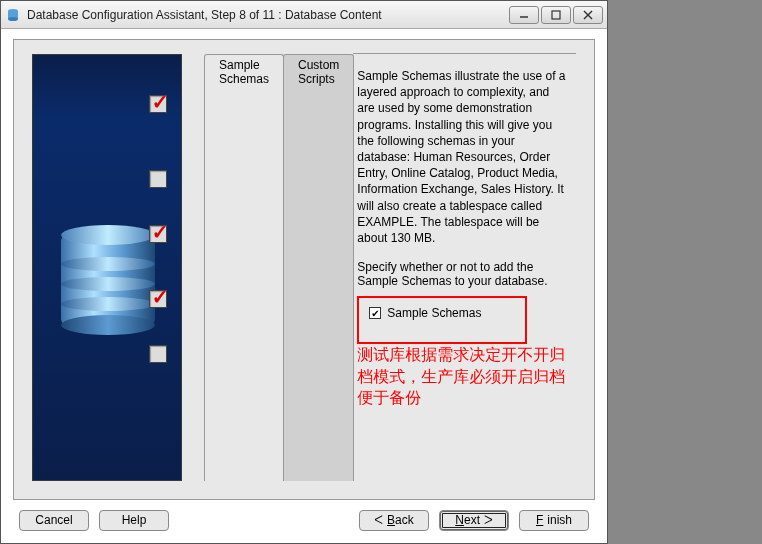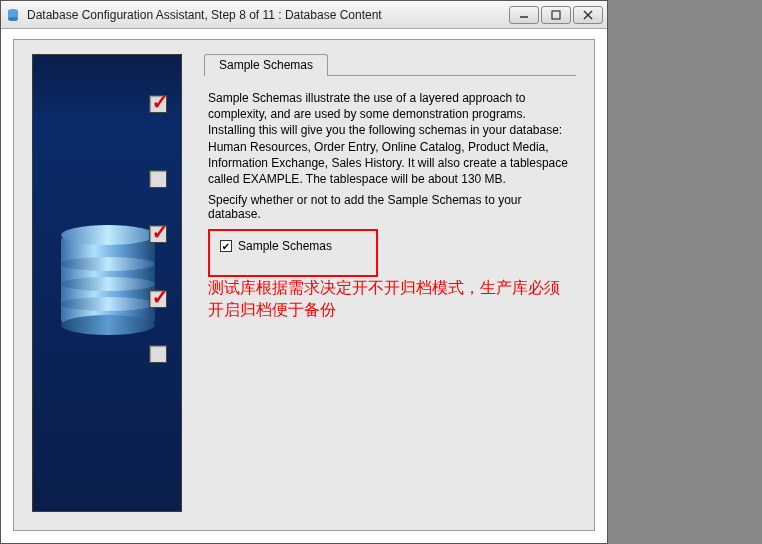--- a/index.html
+++ b/index.html
@@ -106,42 +106,42 @@
     box-shadow: inset 1px 1px 1px rgba(0,0,0,0.3);
     display: inline-flex; align-items: center; justify-content: center;
   }
   .red-tick {
     color: #e00000;
     font-size: 20px;
     font-weight: bold;
     line-height: 1;
     transform: translate(2px,-2px);
   }
-  .right-pane { flex: 1; display: flex; flex-direction: column; }
+  .right-pane { flex: 1; display: flex; }
   .tab-row { display: flex; }
   .tab {
     padding: 3px 14px 4px 14px;
     font-size: 12px;
     background: #d0d0d0;
     border: 1px solid #999;
     border-bottom: none;
     border-top-left-radius: 3px;
     border-top-right-radius: 3px;
     margin-right: -1px;
     cursor: default;
   }
   .tab.active { background: #e8e8e8; position: relative; z-index: 2; }
   .tab-body {
     border-top: 1px solid #999;
     padding: 14px 8px 8px 4px;
     margin-top: -1px;
     position: relative;
   }
   .desc-text { font-size: 12px; line-height: 1.35; color: #000000; }
-  .spec-text { margin-top: 6px; font-size: 12px; }
+  .spec-text { margin-top: 14px; font-size: 12px; }
   .sample-box {
     margin-top: 8px;
     border: 2px solid #fb0303;
     width: 170px;
     padding: 8px 10px 22px 10px;
     display: flex; align-items: flex-start; gap: 6px;
   }
   .check-ctrl {
     width: 12px; height: 12px;
     border: 1px solid #333;
@@ -233,28 +233,46 @@
           </div>
         <div class="step-check" style="top:235px">
             <span class="red-tick">✓</span>
           </div>
         <div class="step-check" style="top:290px"></div>
       </div>
 
       <div class="right-pane">
         <div class="tab-row">
           <div class="tab active">Sample Schemas</div>
+          <div class="tab">Custom Scripts</div>
         </div>
         <div class="tab-body">
           <div class="desc-text">Sample Schemas illustrate the use of a layered approach to complexity, and are used by some demonstration programs. Installing this will give you the following schemas in your database: Human Resources, Order Entry, Online Catalog, Product Media, Information Exchange, Sales History. It will also create a tablespace called EXAMPLE. The tablespace will be about 130 MB.</div>
           <div class="spec-text">Specify whether or not to add the Sample Schemas to your database.</div>
           <div class="sample-box">
             <span class="check-ctrl">✔</span>
             <span>Sample Schemas</span>
           </div>
           <div class="note-text">测试库根据需求决定开不开归档模式，生产库必须开启归档便于备份</div>
         </div>
       </div>
 
     </div>
 
+    <div class="button-row">
+      <div class="btn-group">
+        <div class="btn">Cancel</div>
+        <div class="btn">Help</div>
+      </div>
+      <div class="btn-group">
+        <div class="btn">
+          <span class="laquo">ᐸ</span>
+          <span><span class="underline">B</span><span></span>ack</span>
+        </div>
+        <div class="btn default">
+          <span><span class="underline">N</span>ext</span>
+          <span class="raquo">ᐳ</span>
+        </div>
+        <div class="btn"><span class="underline">F</span>inish</div>
+      </div>
+    </div>
   </div>
 </div>
 
 </body></html>

